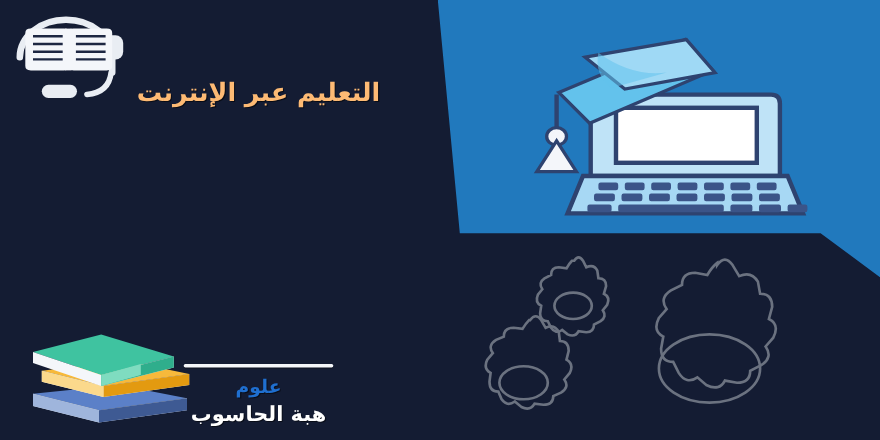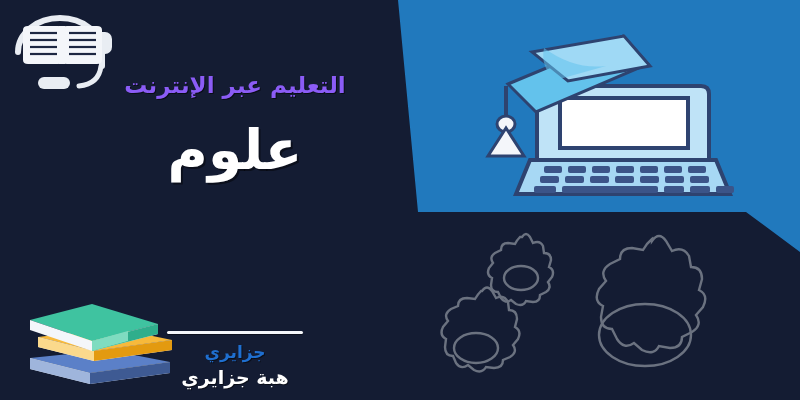--- a/index.html
+++ b/index.html
@@ -27,21 +27,21 @@
   .books{position:absolute;left:8px;top:296px;width:170px;height:100px;z-index:5;}
   
   .laptop{position:absolute;left:478px;top:6px;width:300px;height:210px;z-index:6;}
   
   .textblock{
     position:absolute;left:0;top:0;width:470px;height:400px;z-index:7;
     display:flex;flex-direction:column;align-items:center;justify-content:center;
     pointer-events:none;
   }
   .eyebrow{
-    color:#8b5cf6;font-weight:bold;font-size:23px;line-height:1;
+    color:#fdba74;font-weight:bold;font-size:23px;line-height:1;
     letter-spacing:0px;
     text-shadow:1px 1px 0 rgba(0,0,0,.55);
     margin-top:74px;
   }
   .maintitle{
     color:#ffffff;font-weight:bold;font-size:55px;line-height:1.0;
     text-align:center;margin-top:26px;
     text-shadow:2px 2px 0 rgba(0,0,0,.45);
   }
   .maintitle .l2{display:block;margin-top:-2px;}
@@ -174,23 +174,22 @@
 
       <line x1="28" y1="80" x2="28" y2="114" stroke="#2e4370" stroke-width="4"></line>
       <ellipse cx="28" cy="118" rx="9" ry="8" fill="#f4f6fa" stroke="#2e4370" stroke-width="3"></ellipse>
       <path d="M28 122 l-18 28 h36 z" fill="#f4f6fa" stroke="#2e4370" stroke-width="3"></path>
     </svg>
   </div>
 
   <div class="textblock">
     <div class="eyebrow">التعليم عبر الإنترنت</div>
     <div class="maintitle">
-      <span class="l1">علوم</span>
     </div>
     <div class="spacer"></div>
     <div class="credit-wrap">
       <div class="divider"></div>
-      <div class="presented">جزايري</div>
-      <div class="author">هبة جزايري</div>
+      <div class="presented">علوم</div>
+      <div class="author">هبة الحاسوب</div>
     </div>
   </div>
 
 </div>
 
 </body></html>

